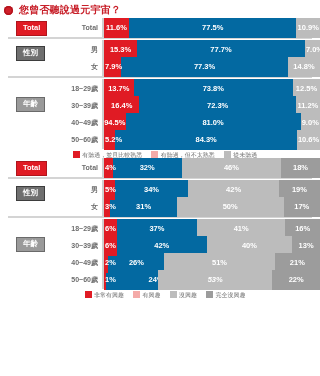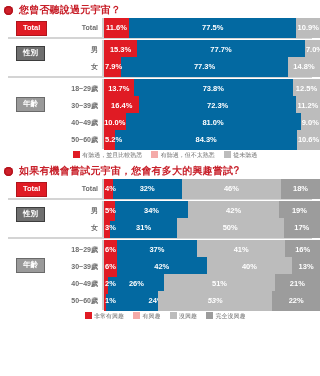--- a/index.html
+++ b/index.html
@@ -165,21 +165,21 @@
           <div class="seg c0" style="width: 16.4164%;">16.4%</div>
           <div class="seg c1" style="width: 72.3724%;">72.3%</div>
           <div class="seg c2" style="width: 11.2112%;">11.2%</div>
         </div>
       </div>
       <div class="row">
         <div class="gcol"></div>
         <div class="lcol">40~49歲</div>
         <span class="rail" style="height: 19px;"></span>
         <div class="bar">
-          <div class="seg c0" style="width: 10%;">10.0%</div>
+          <div class="seg c0" style="width: 10%;">94.5%</div>
           <div class="seg c1" style="width: 81%;">81.0%</div>
           <div class="seg c2" style="width: 9%;">9.0%</div>
         </div>
       </div>
       <div class="row">
         <div class="gcol"></div>
         <div class="lcol">50~60歲</div>
         <span class="rail" style="height: 19px;"></span>
         <div class="bar">
           <div class="seg c0 lab-left overflow-lab" style="width: 5.19481%;">5.2%</div>
@@ -196,24 +196,20 @@
           <span class="sw c1"></span>
           <span class="lgt">有聽過，但不太熟悉</span>
         </div>
         <div class="lg">
           <span class="sw c2"></span>
           <span class="lgt">從未聽過</span>
         </div>
       </div>
     </div>
 
-  <div class="sec-title" style="padding-top:7px">
-    <span class="bullet"></span>
-    <span class="ttl">如果有機會嘗試元宇宙，您會有多大的興趣嘗試?</span>
-  </div>
 
   <div class="chart" id="chart2">
       <div class="row">
         <div class="gcol">
           <span class="badge total" style="top: 1px;">Total</span>
         </div>
         <div class="lcol">Total</div>
         <span class="rail" style="height: 19px;"></span>
         <div class="bar">
           <div class="seg c0 lab-left overflow-lab" style="width: 4%;">4%</div>

